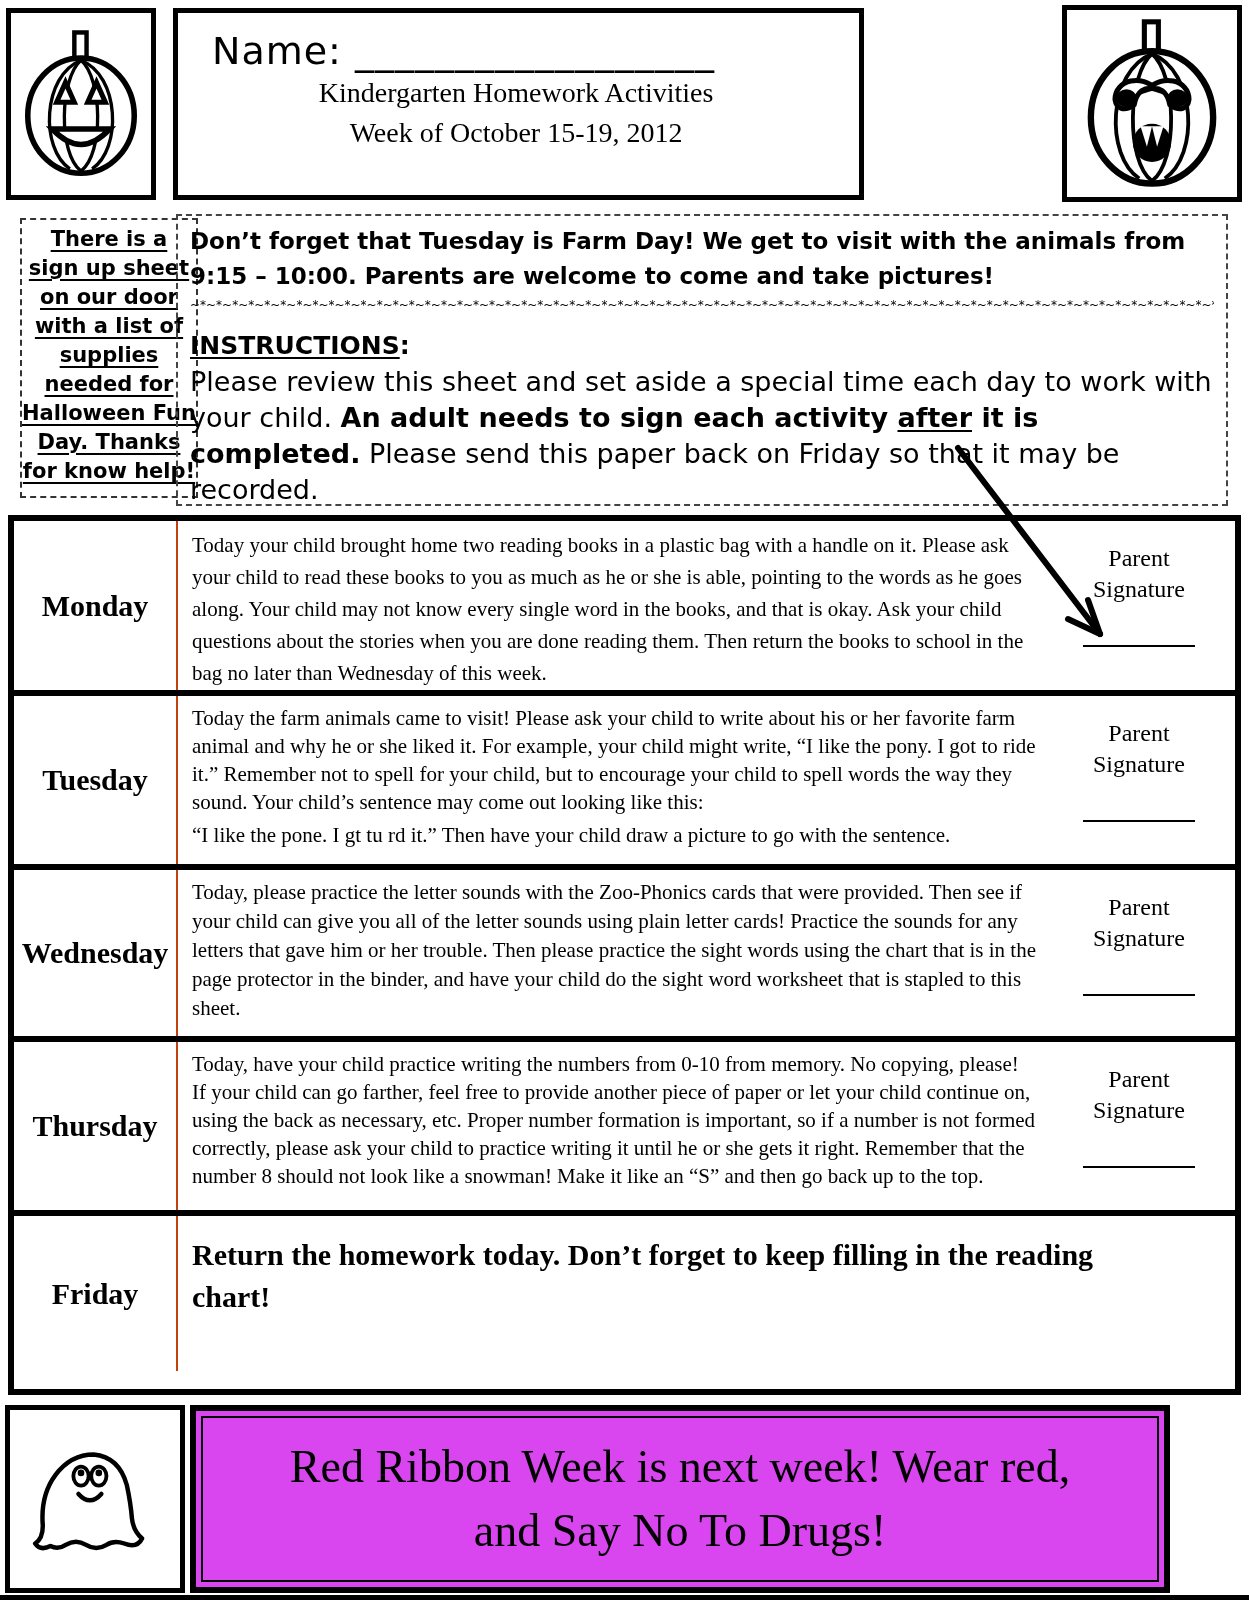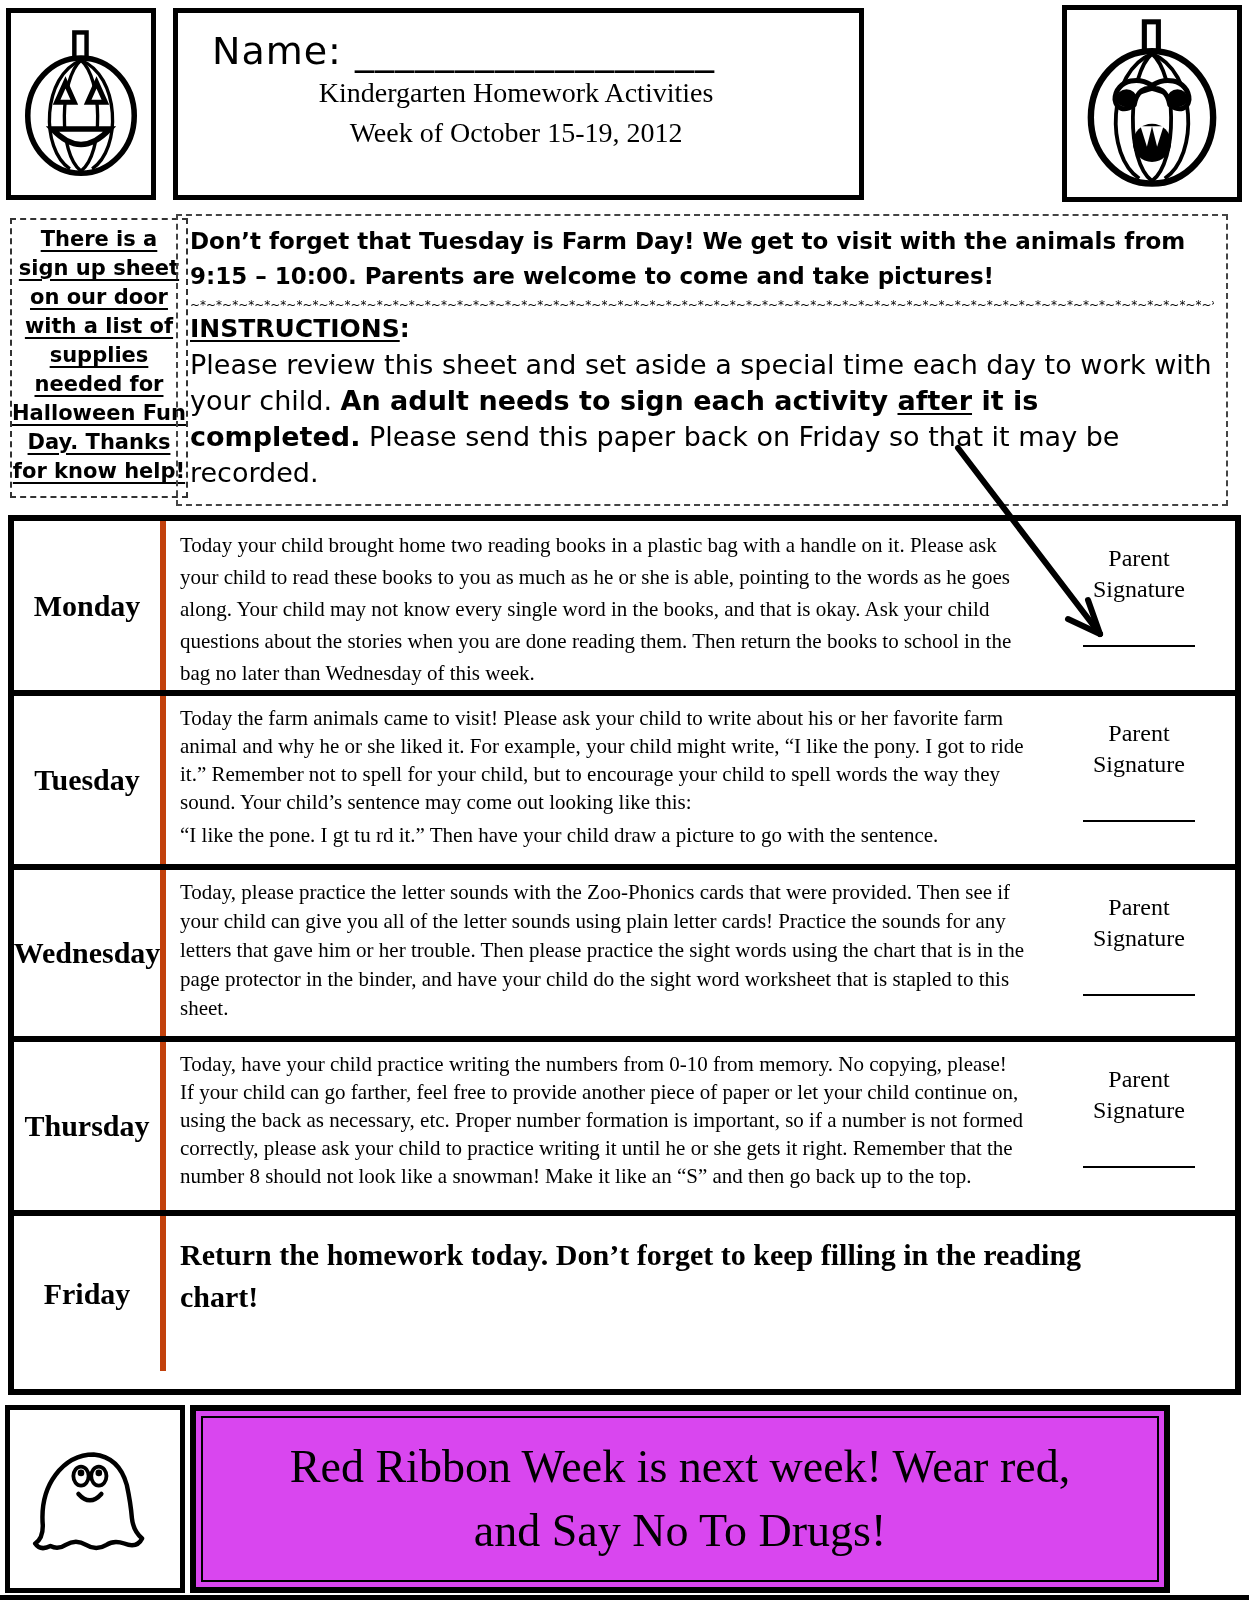--- a/index.html
+++ b/index.html
@@ -14,39 +14,39 @@
   .top-left-box { position:absolute; left:6px; top:8px; width:150px; height:192px; border:5px solid #000;
                   display:flex; align-items:center; justify-content:center; background:#fff; }
   .header-box   { position:absolute; left:173px; top:8px; width:691px; height:192px; border:5px solid #000;
                   padding:16px 0 0 34px; background:#fff; }
   .top-right-box{ position:absolute; left:1062px; top:5px; width:180px; height:197px; border:5px solid #000;
                   display:flex; align-items:center; justify-content:center; background:#fff; }
   .name-row  { font:38px "DejaVu Sans",sans-serif; letter-spacing:1px; white-space:nowrap; }
   .titles    { text-align:center; width:94%; font:28px/40px "Liberation Serif",serif; }
 
   
-  .side-note { position:absolute; left:10px; top:218px; width:178px; height:280px; border:2px dashed #333;
+  .side-note { position:absolute; left:20px; top:218px; width:178px; height:280px; border:2px dashed #333;
                padding-top:5px; text-align:center; font:bold 21px/29px "DejaVu Sans",sans-serif; }
   .side-note .nl { white-space:nowrap; text-decoration:underline; text-underline-offset:4px; text-decoration-thickness:1.5px; }
 
   .instr-box { position:absolute; left:176px; top:214px; width:1052px; height:292px; border:2px dashed #444;
                padding:8px 12px 0 12px; font-family:"DejaVu Sans",sans-serif; }
   .farm      { font-weight:bold; font-size:23px; line-height:35px; }
   .divider   { font-size:12px; line-height:14px; white-space:nowrap; overflow:hidden; margin:4px 0 2px 0; color:#000; }
-  .instr-head{ font-size:25px; font-weight:bold; margin-top:2px; }
+  .instr-head{ font-size:25px; font-weight:bold; margin-top:19px; }
   .instr-body{ font-size:27px; line-height:36px; margin-top:4px; }
 
   
   .arrow-svg { position:absolute; left:930px; top:436px; width:200px; height:215px; z-index:5; pointer-events:none; }
 
   
   .htable { position:absolute; left:8px; top:515px; width:1233px; height:880px; border:6px solid #000; background:#fff; }
   .trow   { display:flex; border-bottom:6px solid #000; }
   .trow.last { border-bottom:none; }
-  .day    { width:152px; border-right:6px solid #c2410c; display:flex; align-items:center; justify-content:center;
+  .day    { width:164px; border-right:2px solid #c2410c; display:flex; align-items:center; justify-content:center;
             font:bold 30px "Liberation Serif",serif;text-align:center; }
   .cell   { flex:1; position:relative; padding:8px 0 0 14px; }
   .text   { width:845px; font-size:21px; line-height:29px; }
   .text.mon { line-height:32px; }
   .text.thu { line-height:28px; }
   .text p + p { margin-top:5px; }
   .fri-text { width:960px; padding-top:10px; font:bold 30px/42px "Liberation Serif",serif; }
   .sig     { position:absolute; top:22px; right:20px; width:152px; text-align:center;
              font:24px/31px "Liberation Serif",serif; }
   .sig-line{ width:112px; margin:40px auto 0 auto; border-bottom:2px solid #000; height:0; }

